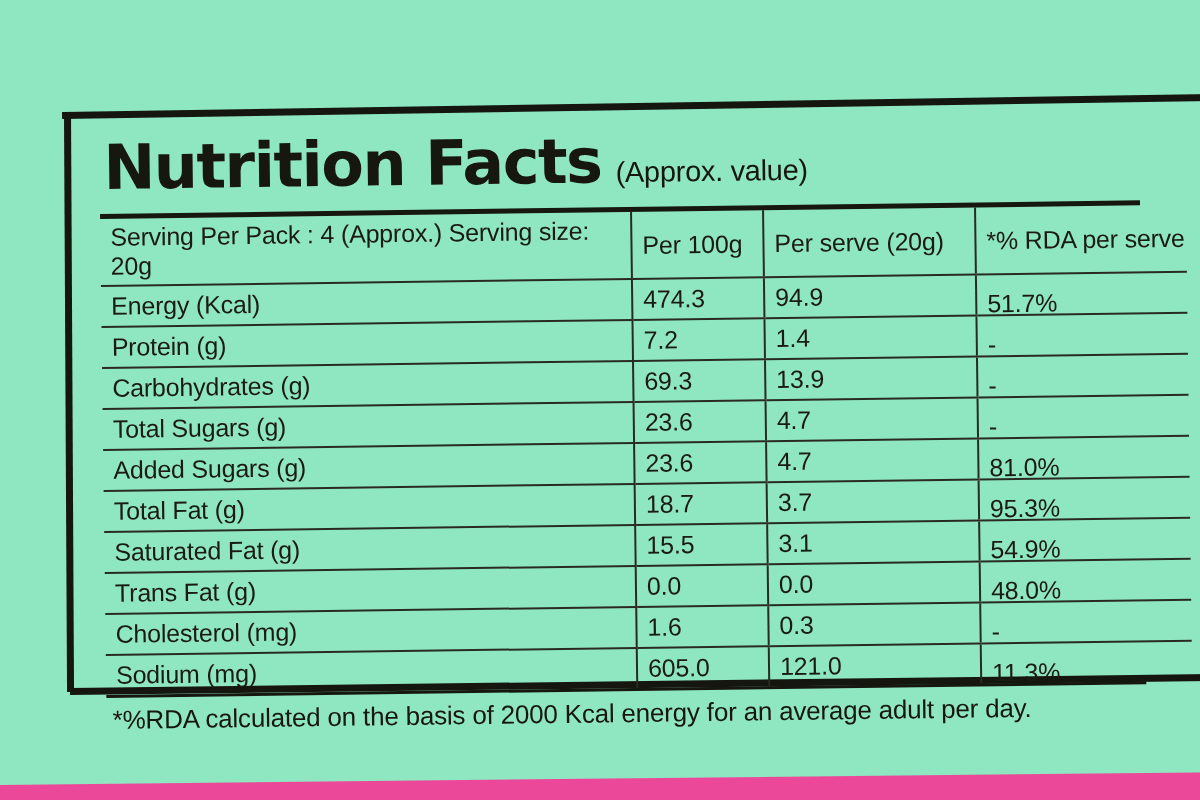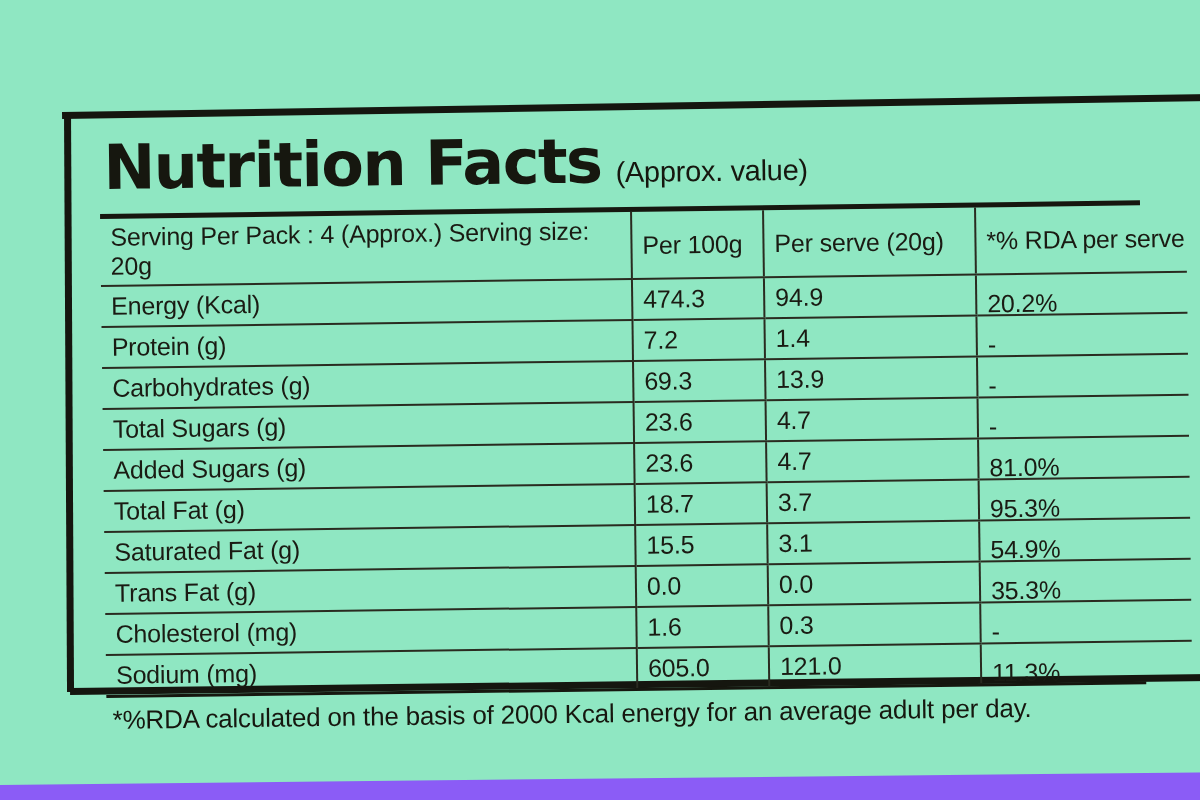--- a/index.html
+++ b/index.html
@@ -14,21 +14,21 @@
     overflow: hidden;
   }
 
   
   #label-panel {
     position: absolute;
     left: 0;
     top: 0;
     width: 1200px;
     height: 800px;
-    background: #8b5cf6;
+    background: #ec4899;
   }
 
   
   .package {
     position: absolute;
     left: -10px;
     top: 0px;
     width: 1225px;
     height: 785px;
     background: #8fe7c2;
@@ -180,21 +180,21 @@
           <td class="c-label">Serving Per Pack : 4 (Approx.) Serving size: 20g</td>
           <td class="c-100">Per 100g</td>
           <td class="c-serve">Per serve (20g)</td>
           <td class="c-rda"><span>*% RDA per serve</span></td>
         </tr>
 
         <tr>
           <td class="c-label">Energy (Kcal)</td>
           <td class="c-100">474.3</td>
           <td class="c-serve">94.9</td>
-          <td class="c-rda"><span>20.2%</span></td>
+          <td class="c-rda"><span>51.7%</span></td>
         </tr>
         <tr>
           <td class="c-label">Protein (g)</td>
           <td class="c-100">7.2</td>
           <td class="c-serve">1.4</td>
           <td class="c-rda"><span>-</span></td>
         </tr>
         <tr>
           <td class="c-label">Carbohydrates (g)</td>
           <td class="c-100">69.3</td>
@@ -222,21 +222,21 @@
         <tr>
           <td class="c-label">Saturated Fat (g)</td>
           <td class="c-100">15.5</td>
           <td class="c-serve">3.1</td>
           <td class="c-rda"><span>54.9%</span></td>
         </tr>
         <tr>
           <td class="c-label">Trans Fat (g)</td>
           <td class="c-100">0.0</td>
           <td class="c-serve">0.0</td>
-          <td class="c-rda"><span>35.3%</span></td>
+          <td class="c-rda"><span>48.0%</span></td>
         </tr>
         <tr>
           <td class="c-label">Cholesterol (mg)</td>
           <td class="c-100">1.6</td>
           <td class="c-serve">0.3</td>
           <td class="c-rda"><span>-</span></td>
         </tr>
         <tr>
           <td class="c-label">Sodium (mg)</td>
           <td class="c-100">605.0</td>

